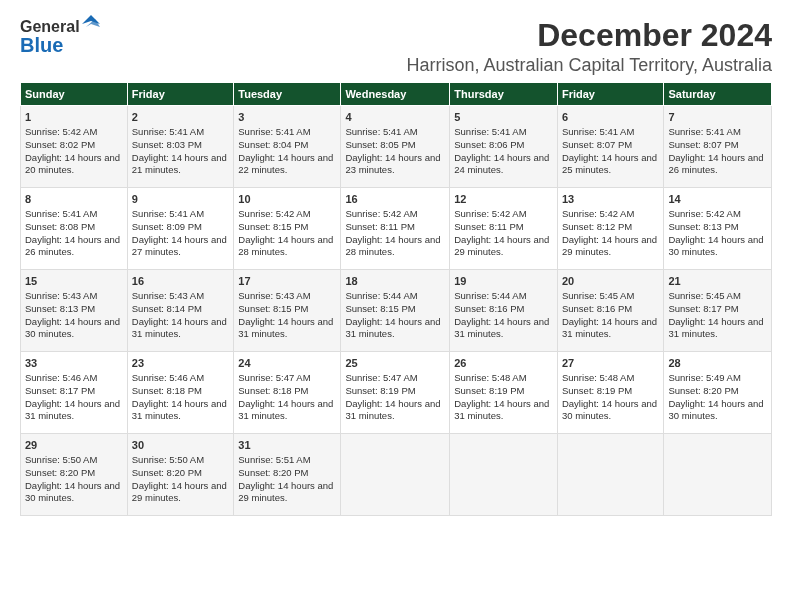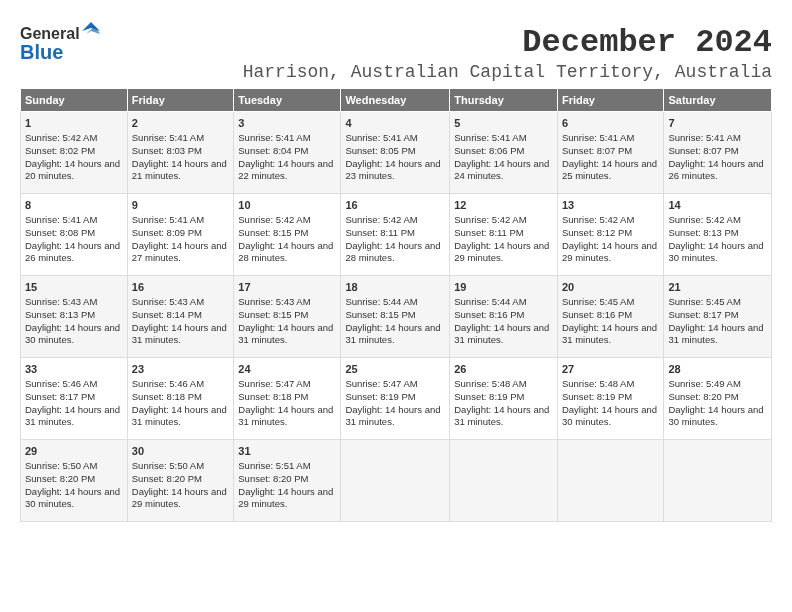--- a/index.html
+++ b/index.html
@@ -6,55 +6,54 @@
     body {
       font-family: Arial, sans-serif;
       background: #fff;
       width: 792px;
       height: 612px;
       overflow: hidden;
     }
     .page {
       width: 792px;
       height: 612px;
-      padding: 25px 20px 10px 20px;
+      padding: 18px 20px 10px 20px;
     }
     .header {
       display: flex;
       justify-content: space-between;
       align-items: flex-start;
       margin-bottom: 6px;
     }
     .logo {
       display: flex;
       flex-direction: column;
       align-items: flex-start;
     }
     .title-area {
       text-align: right;
-      font-family: Liberation Mono, monospace;
     }
     .month-title {
       font-size: 32px;
       font-weight: bold;
       color: #333;
       line-height: 1.1;
     }
     .location {
       font-size: 18px;
       color: #555;
       margin-top: 2px;
     }
     .calendar {
       width: 100%;
       border-collapse: collapse;
       font-size: 9.5px;
     }
     .calendar thead th {
-      background-color: #737373;
+      background-color: #14532d;
       color: #fff;
       padding: 5px 4px;
       text-align: left;
       font-size: 11px;
       font-weight: bold;
       border: 1px solid #fff;
     }
     .calendar tbody td {
       vertical-align: top;
       padding: 4px 4px;

